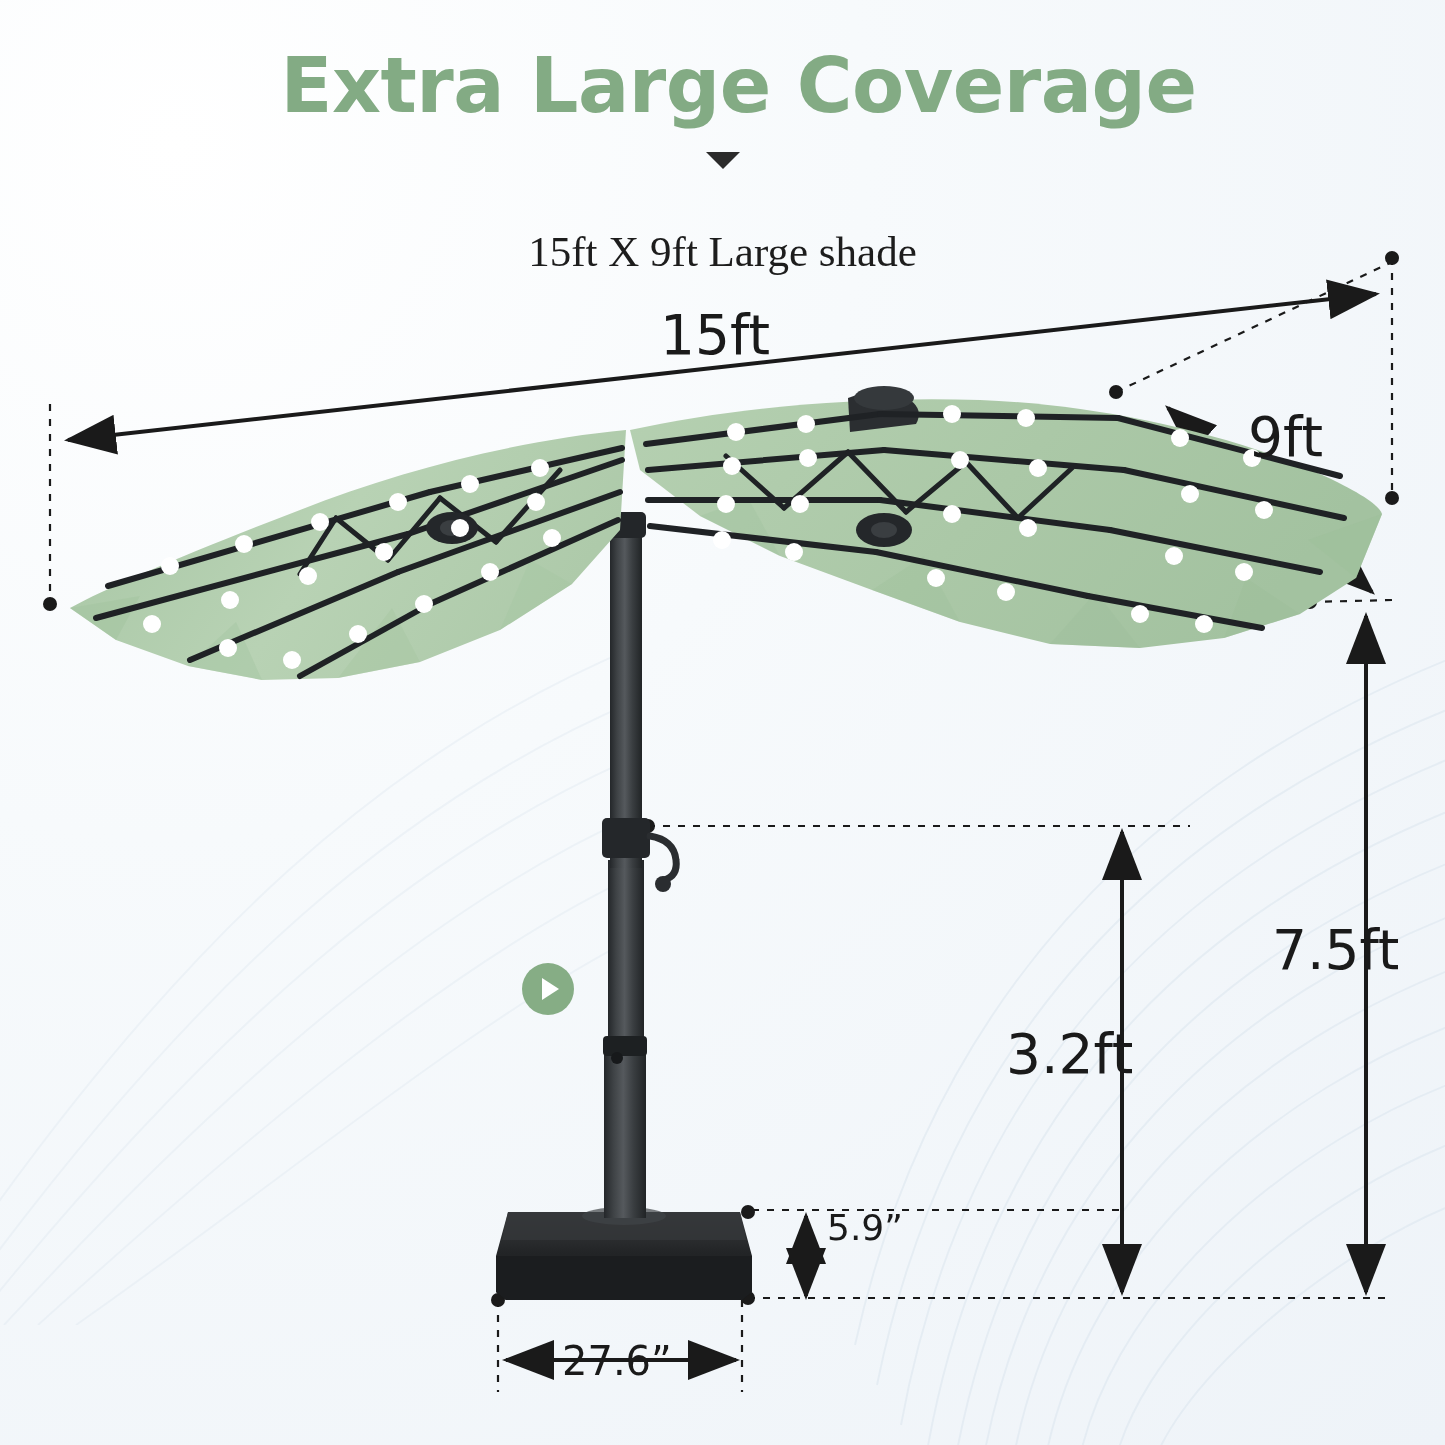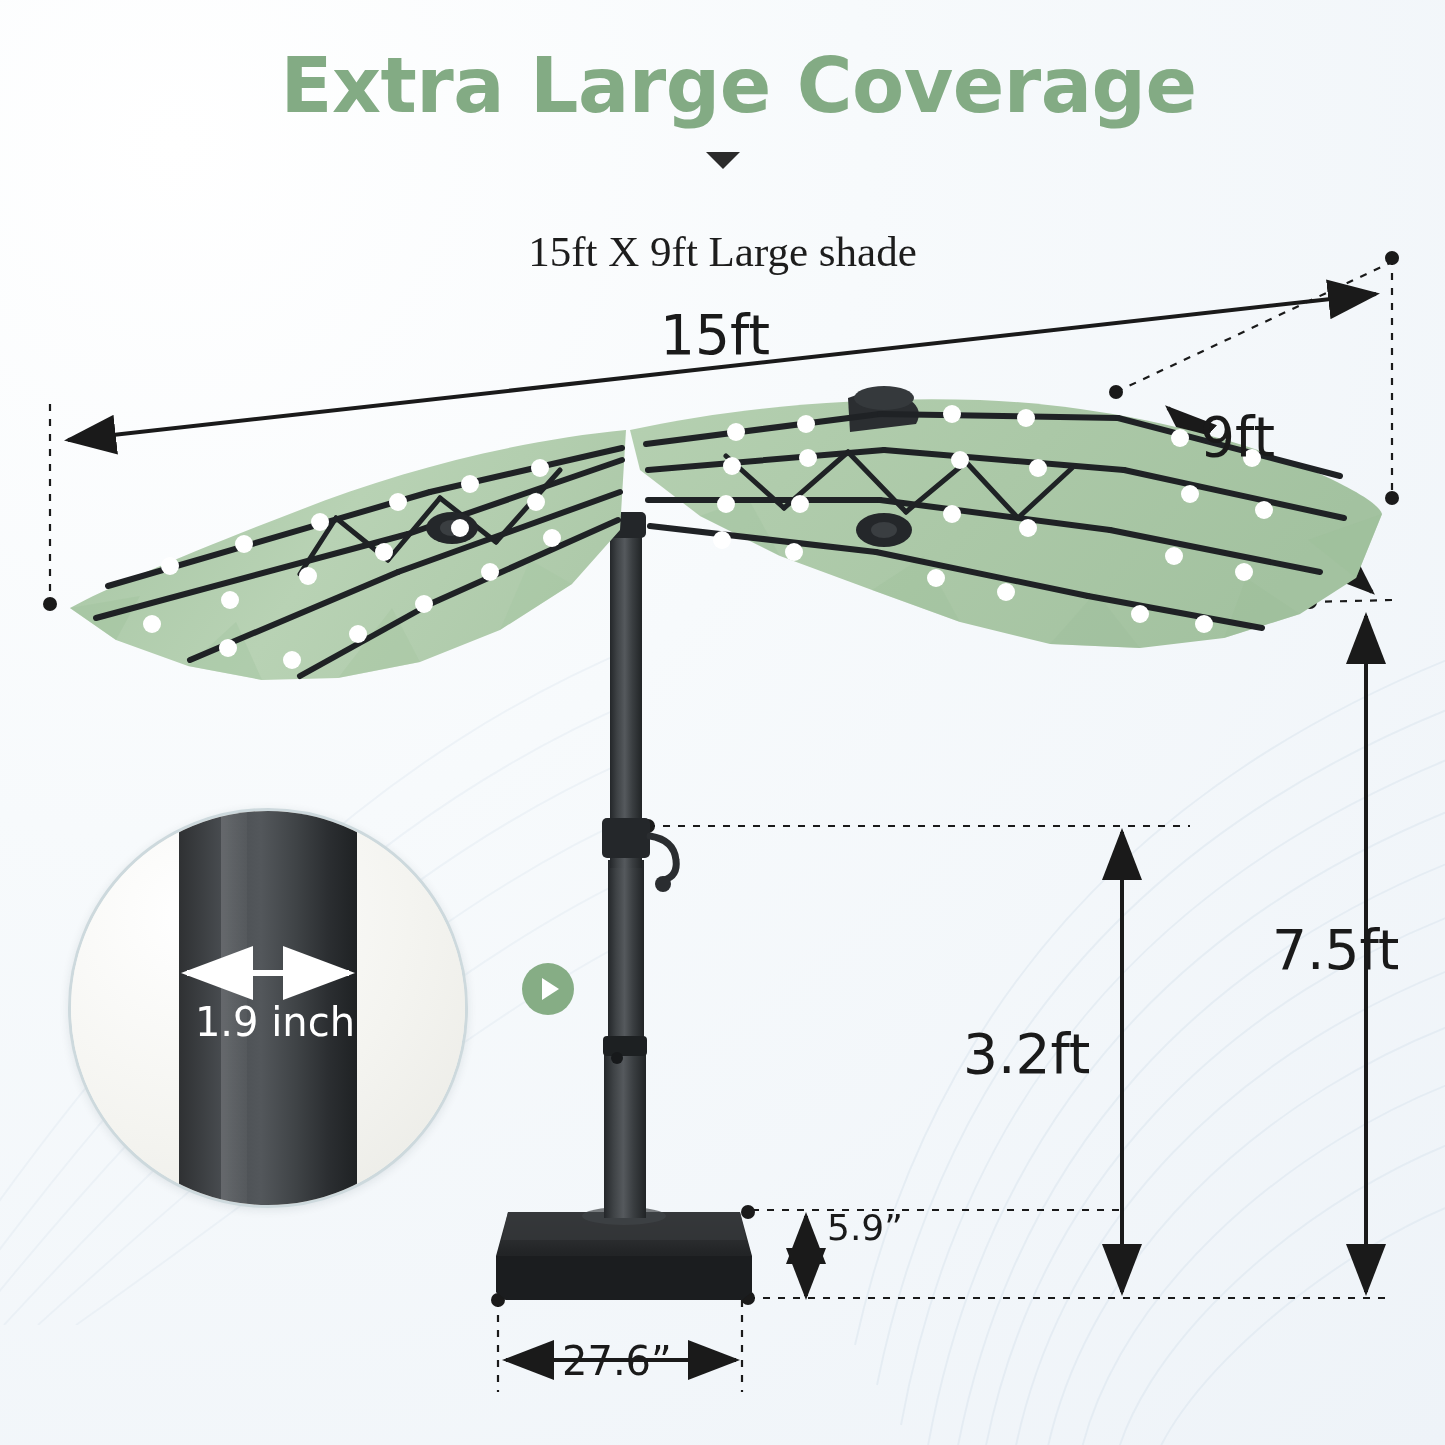--- a/index.html
+++ b/index.html
@@ -90,23 +90,23 @@
 
   
   .dim {
     position: absolute;
     font-family: "DejaVu Sans", sans-serif;
     color: #1a1a1a;
     font-size: 55px;
     white-space: nowrap;
   }
   .dim-15ft  { left: 660px; top: 303px; }
-  .dim-9ft   { left: 1200px; top: 405px; }
+  .dim-9ft   { left: 1248px; top: 405px; }
   .dim-75ft  { left: 1252px; top: 918px; margin-left: 20px; }
-  .dim-32ft  { left: 963px; top: 1022px; }
+  .dim-32ft  { left: 1006px; top: 1022px; }
   .dim-59    { left: 827px; top: 1207px; font-size: 36px; }
   .dim-276   { left: 562px; top: 1338px; font-size: 40px; }
 
   .dim-19 {
     position: absolute;
     left: 182px;
     top: 1000px;
     width: 180px;
     text-align: center;
     font-family: "DejaVu Sans", sans-serif;
@@ -459,37 +459,20 @@
         <circle cx="794" cy="552" r="9" fill="#ffffff"></circle>
         <circle cx="936" cy="578" r="9" fill="#ffffff"></circle>
         <circle cx="1006" cy="592" r="9" fill="#ffffff"></circle>
         <circle cx="1140" cy="614" r="9" fill="#ffffff"></circle>
         <circle cx="1204" cy="624" r="9" fill="#ffffff"></circle>
       </g>
     </g>
 
   </svg>
 
-  <div class="magnifier">
-    <div class="mag-inner"></div>
-    <div class="mag-pole"></div>
-    <div class="mag-pole-hi"></div>
-    <svg viewBox="0 0 394 394" style="position:absolute;left:0;top:0;width:394px;height:394px;">
-      <defs>
-        <marker id="mArrEnd" markerWidth="12" markerHeight="9" refX="11" refY="4.5" orient="auto">
-          <path d="M0,0 L12,4.5 L0,9 z" fill="#ffffff"></path>
-        </marker>
-        <marker id="mArrStart" markerWidth="12" markerHeight="9" refX="1" refY="4.5" orient="auto">
-          <path d="M12,0 L0,4.5 L12,9 z" fill="#ffffff"></path>
-        </marker>
-      </defs>
-      <line x1="116" y1="162" x2="278" y2="162" stroke="#ffffff" stroke-width="6" marker-start="url(#mArrStart)" marker-end="url(#mArrEnd)"></line>
-    </svg>
-    <div class="dim-19" style="left:114px; top:188px; width:180px;">1.9 inch</div>
-  </div>
 
   <div class="play-badge"></div>
 
   <div class="dim dim-15ft">15ft</div>
   <div class="dim dim-9ft">9ft</div>
   <div class="dim dim-75ft">7.5ft</div>
   <div class="dim dim-32ft">3.2ft</div>
   <div class="dim dim-59">5.9”</div>
   <div class="dim dim-276">27.6”</div>
 

